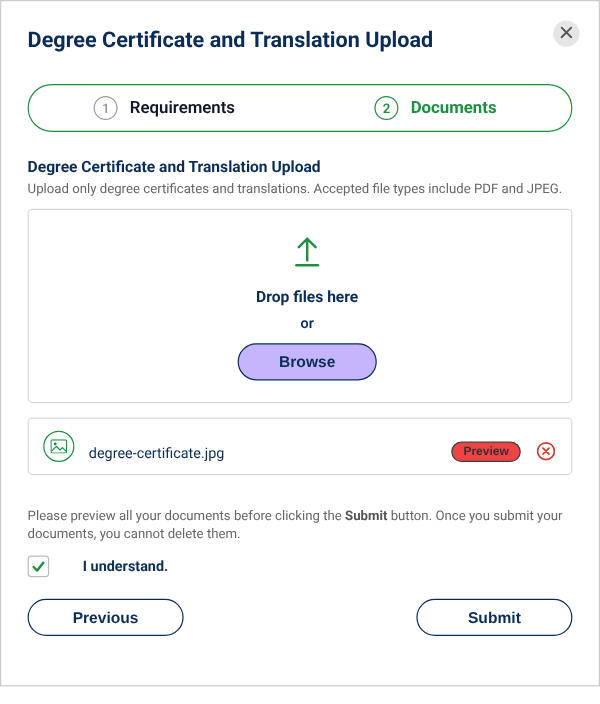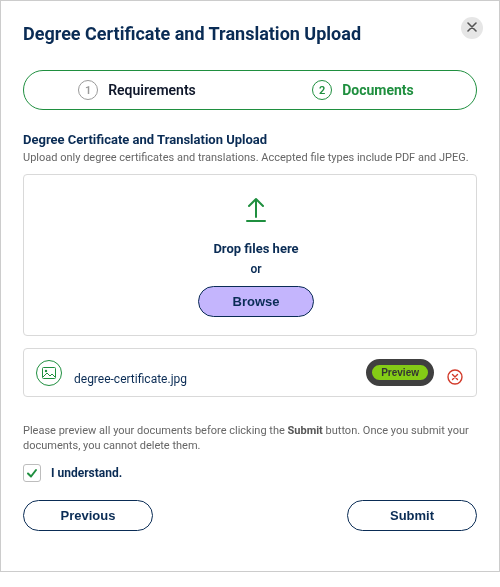--- a/index.html
+++ b/index.html
@@ -143,22 +143,22 @@
     display: flex;
     align-items: center;
     justify-content: center;
   }
   .file-name {
     flex: 1;
     font-size: 12px;
     color: #0a2c55;
   }
   .preview-btn {
-    border: 6px solid #404040;
-    background: #84cc16;
+    border: 1px solid #404040;
+    background: #ef4444;
     color: #333;
     font-size: 10px;
     font-weight: 600;
     padding: 2px 9px;
     border-radius: 999px;
     cursor: pointer;
   }
   .remove-btn {
     width: 18px;
     height: 18px;
@@ -176,21 +176,21 @@
   .note-text {
     font-size: 11px;
     color: #666;
     line-height: 1.4;
     margin-bottom: 10px;
   }
   .note-text strong { color: #555; font-weight: 700; }
   .check-row {
     display: flex;
     align-items: center;
-    gap: 10px;
+    gap: 28px;
     margin-bottom: 18px;
   }
   .checkbox {
     width: 18px;
     height: 18px;
     border: 1px solid #bdbdbd;
     border-radius: 3px;
     display: flex;
     align-items: center;
     justify-content: center;

